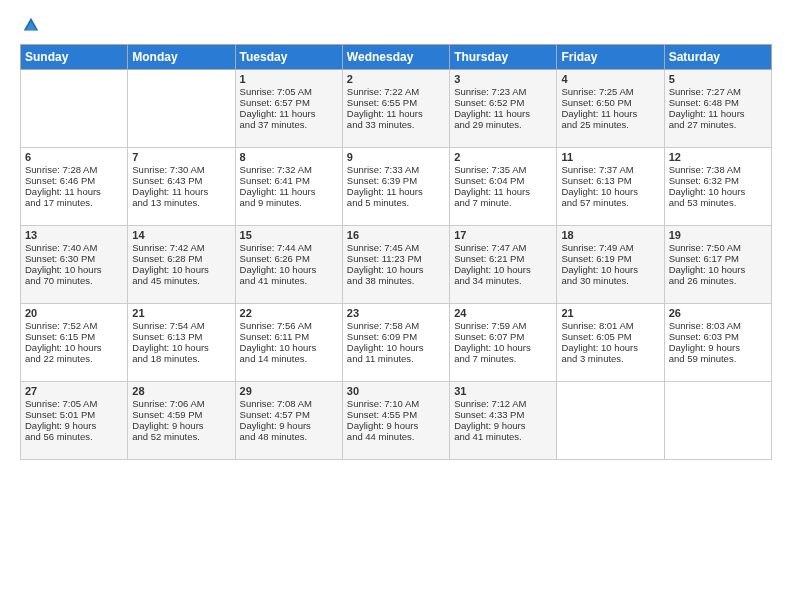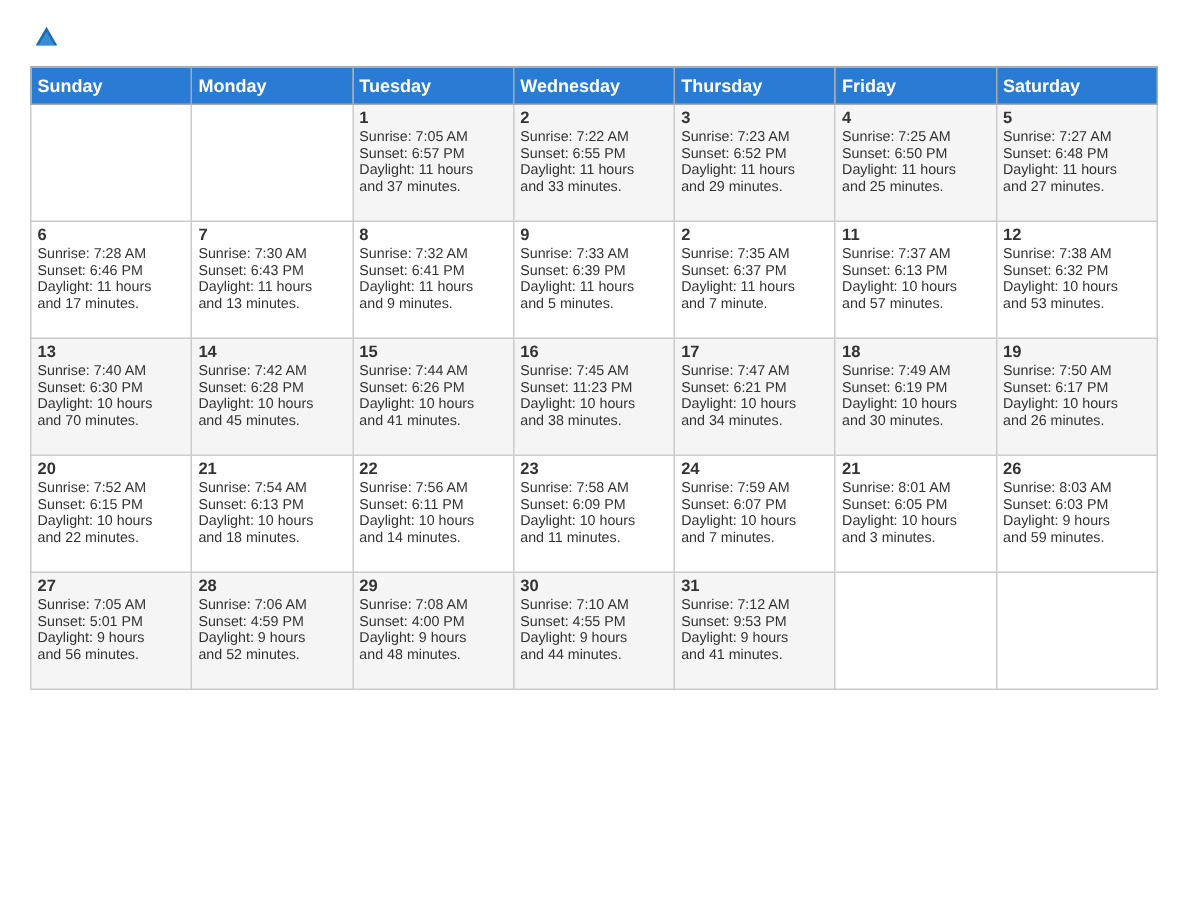--- a/index.html
+++ b/index.html
@@ -194,21 +194,21 @@
           <td>
             <span class="day-num">9</span>
             <div>Sunrise: 7:33 AM</div>
             <div>Sunset: 6:39 PM</div>
             <div>Daylight: 11 hours</div>
             <div>and 5 minutes.</div>
           </td>
           <td>
             <span class="day-num">2</span>
             <div>Sunrise: 7:35 AM</div>
-            <div>Sunset: 6:37 PM</div>
+            <div>Sunset: 6:04 PM</div>
             <div>Daylight: 11 hours</div>
             <div>and 7 minute.</div>
           </td>
           <td>
             <span class="day-num">11</span>
             <div>Sunrise: 7:37 AM</div>
             <div>Sunset: 6:13 PM</div>
             <div>Daylight: 10 hours</div>
             <div>and 57 minutes.</div>
           </td>
@@ -333,35 +333,35 @@
           <td>
             <span class="day-num">28</span>
             <div>Sunrise: 7:06 AM</div>
             <div>Sunset: 4:59 PM</div>
             <div>Daylight: 9 hours</div>
             <div>and 52 minutes.</div>
           </td>
           <td>
             <span class="day-num">29</span>
             <div>Sunrise: 7:08 AM</div>
-            <div>Sunset: 4:00 PM</div>
+            <div>Sunset: 4:57 PM</div>
             <div>Daylight: 9 hours</div>
             <div>and 48 minutes.</div>
           </td>
           <td>
             <span class="day-num">30</span>
             <div>Sunrise: 7:10 AM</div>
             <div>Sunset: 4:55 PM</div>
             <div>Daylight: 9 hours</div>
             <div>and 44 minutes.</div>
           </td>
           <td>
             <span class="day-num">31</span>
             <div>Sunrise: 7:12 AM</div>
-            <div>Sunset: 9:53 PM</div>
+            <div>Sunset: 4:33 PM</div>
             <div>Daylight: 9 hours</div>
             <div>and 41 minutes.</div>
           </td>
           <td class="empty-cell"></td>
           <td class="empty-cell"></td>
         </tr>
       </tbody>
   </table>
 </div>
 

